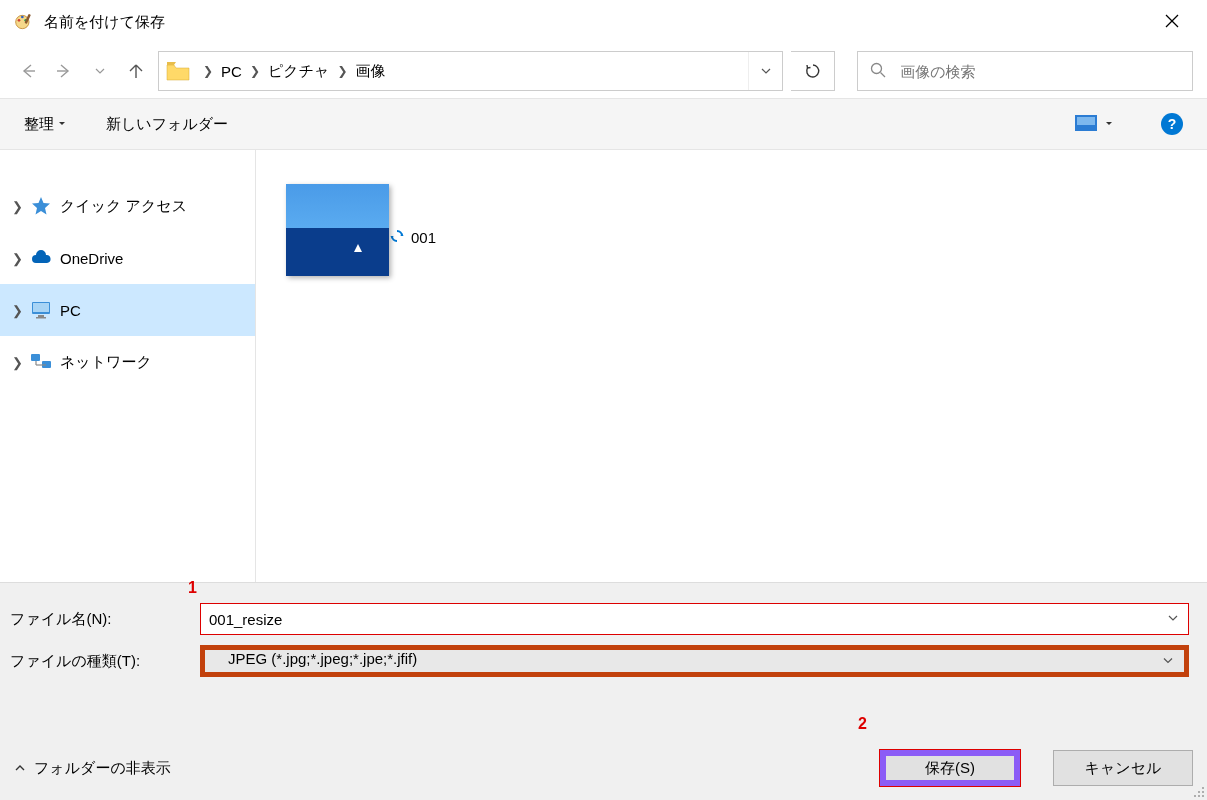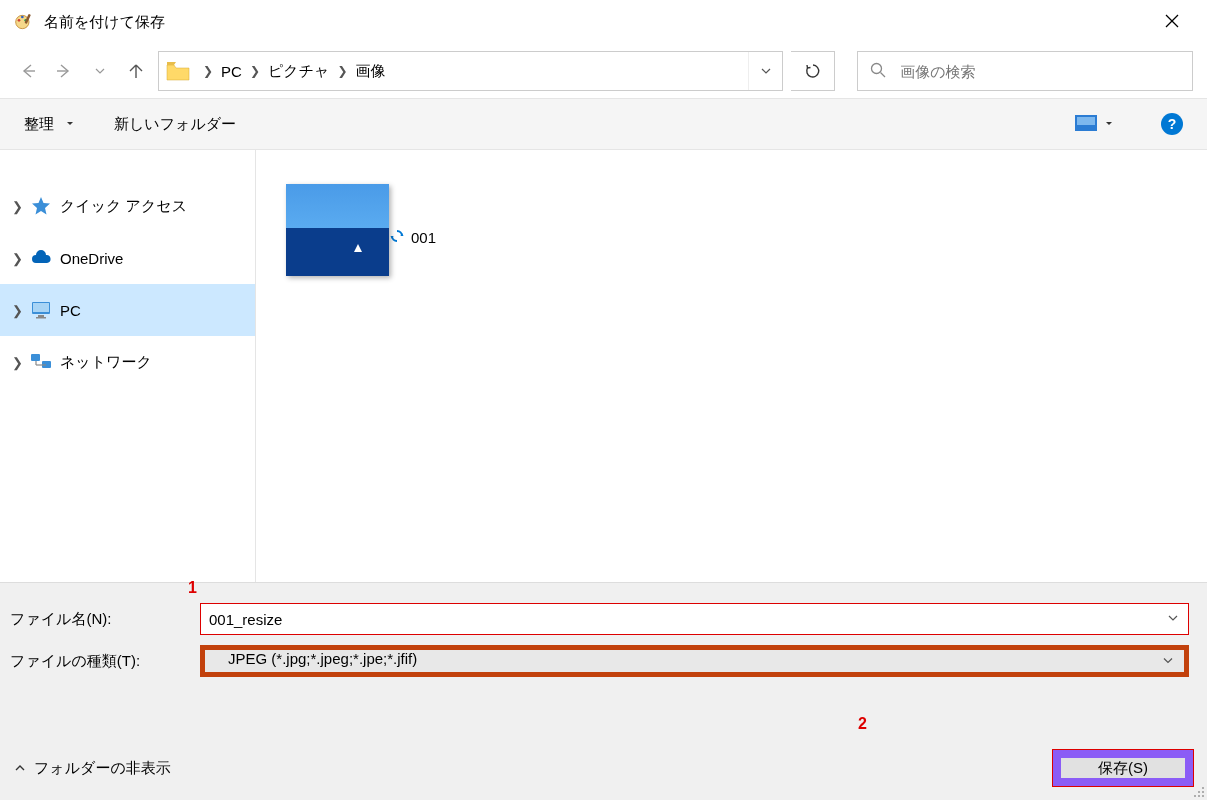--- a/index.html
+++ b/index.html
@@ -20,21 +20,21 @@
 .breadcrumb .sep { color: #555; margin: 0 6px; font-size: 12px; }
 .breadcrumb .crumb { color: #000; padding: 0 2px; }
 .ab-dropdown { width: 34px; height: 100%; display: flex; align-items: center; justify-content: center; border-left: 1px solid #eee; cursor: pointer; }
 .ab-refresh { width: 44px; height: 40px; border: 1px solid #ccc; border-left: none; display: flex; align-items: center; justify-content: center; cursor: pointer; }
 
 .searchbox { width: 336px; height: 40px; border: 1px solid #ccc; display: flex; align-items: center; padding: 0 12px; margin-left: 14px; background: #fff; }
 .searchbox .search-icon { width: 18px; height: 18px; margin-right: 14px; color: #555; }
 .searchbox input { border: none; outline: none; font-size: 15px; color: #a21caf; width: 100%; font-family: inherit; }
 
 .toolbar { height: 52px; background: #f5f5f5; border-top: 1px solid #e5e5e5; border-bottom: 1px solid #e5e5e5; display: flex; align-items: center; padding: 0 24px; }
-.toolbar .btn { font-size: 15px; display: flex; align-items: center; gap: 12px; margin-right: 40px; cursor: pointer; }
+.toolbar .btn { font-size: 15px; display: flex; align-items: center; gap: 4px; margin-right: 40px; cursor: pointer; }
 .toolbar .spacer { flex: 1; }
 .toolbar .view-icon { width: 24px; height: 18px; margin-right: 6px; }
 .toolbar .help-icon { width: 22px; height: 22px; background: #0078d4; border-radius: 50%; color: #fff; display: flex; align-items: center; justify-content: center; font-size: 14px; font-weight: bold; margin-left: 48px; cursor: pointer; }
 
 .main { display: flex; height: 432px; }
 .sidebar { width: 256px; border-right: 1px solid #e5e5e5; padding-top: 30px; }
 .sidebar .item { height: 52px; display: flex; align-items: center; padding-left: 12px; cursor: pointer; font-size: 15px; }
 .sidebar .item.selected { background: #cce8ff; }
 .sidebar .chev { width: 12px; color: #555; margin-right: 6px; font-size: 13px; }
 .sidebar .s-icon { width: 22px; height: 22px; margin-right: 8px; display: flex; align-items: center; justify-content: center; }
@@ -55,21 +55,21 @@
 .field-select { width: 100%; height: 32px; border: 5px solid #c2410c; padding: 0 28px 0 23px; font-size: 15px; background: #e8e8e8; display: flex; align-items: flex-start; position: relative; }
 .dropdown-caret { position: absolute; right: 10px; top: 50%; transform: translateY(-50%); pointer-events: none; }
 
 .annot { position: absolute; color: #d00; font-weight: bold; font-size: 16px; }
 .annot1 { top: -4px; left: 188px; }
 .annot2 { top: 132px; left: 858px; }
 
 .footer-row { position: absolute; bottom: 14px; left: 0; right: 0; display: flex; align-items: center; padding: 0 14px; }
 .hide-folders { display: flex; align-items: center; gap: 8px; font-size: 15px; cursor: pointer; }
 .footer-spacer { flex: 1; }
-.btn-save { width: 140px; height: 36px; border: 8px solid #8b5cf6; outline: 1px solid #d00; background: #e1e1e1; font-size: 15px; margin-right: 0; cursor: pointer; font-family: inherit; }
+.btn-save { width: 140px; height: 36px; border: 6px solid #8b5cf6; outline: 1px solid #d00; background: #e1e1e1; font-size: 15px; margin-right: 33px; cursor: pointer; font-family: inherit; }
 .btn-cancel { width: 140px; height: 36px; border: 1px solid #adadad; background: #e1e1e1; font-size: 15px; cursor: pointer; font-family: inherit; }
 
 .resize-grip { position: absolute; right: 2px; bottom: 2px; width: 14px; height: 14px; }
 </style>
 </head>
 <body>
 
 <div class="titlebar">
   <span class="app-icon">
     <svg viewBox="0 0 24 24" width="20" height="20">
@@ -264,20 +264,21 @@
   <span class="annot annot2">2</span>
   <div class="footer-row">
     <span class="hide-folders">
       <svg width="12" height="12" viewBox="0 0 12 12">
           <path d="M2 8 L6 4 L10 8" fill="none" stroke="#333" stroke-width="1.4"></path>
         </svg>
       <span>フォルダーの非表示</span>
     </span>
     <span class="footer-spacer"></span>
     <button class="btn-save">保存(S)</button>
+    <button class="btn-cancel">キャンセル</button>
   </div>
   <span class="resize-grip">
     <svg width="14" height="14" viewBox="0 0 14 14">
       <circle cx="12" cy="4" r="1" fill="#999"></circle>
         <circle cx="8" cy="8" r="1" fill="#999"></circle>
         <circle cx="12" cy="8" r="1" fill="#999"></circle>
         <circle cx="4" cy="12" r="1" fill="#999"></circle>
         <circle cx="8" cy="12" r="1" fill="#999"></circle>
         <circle cx="12" cy="12" r="1" fill="#999"></circle>
     </svg>

